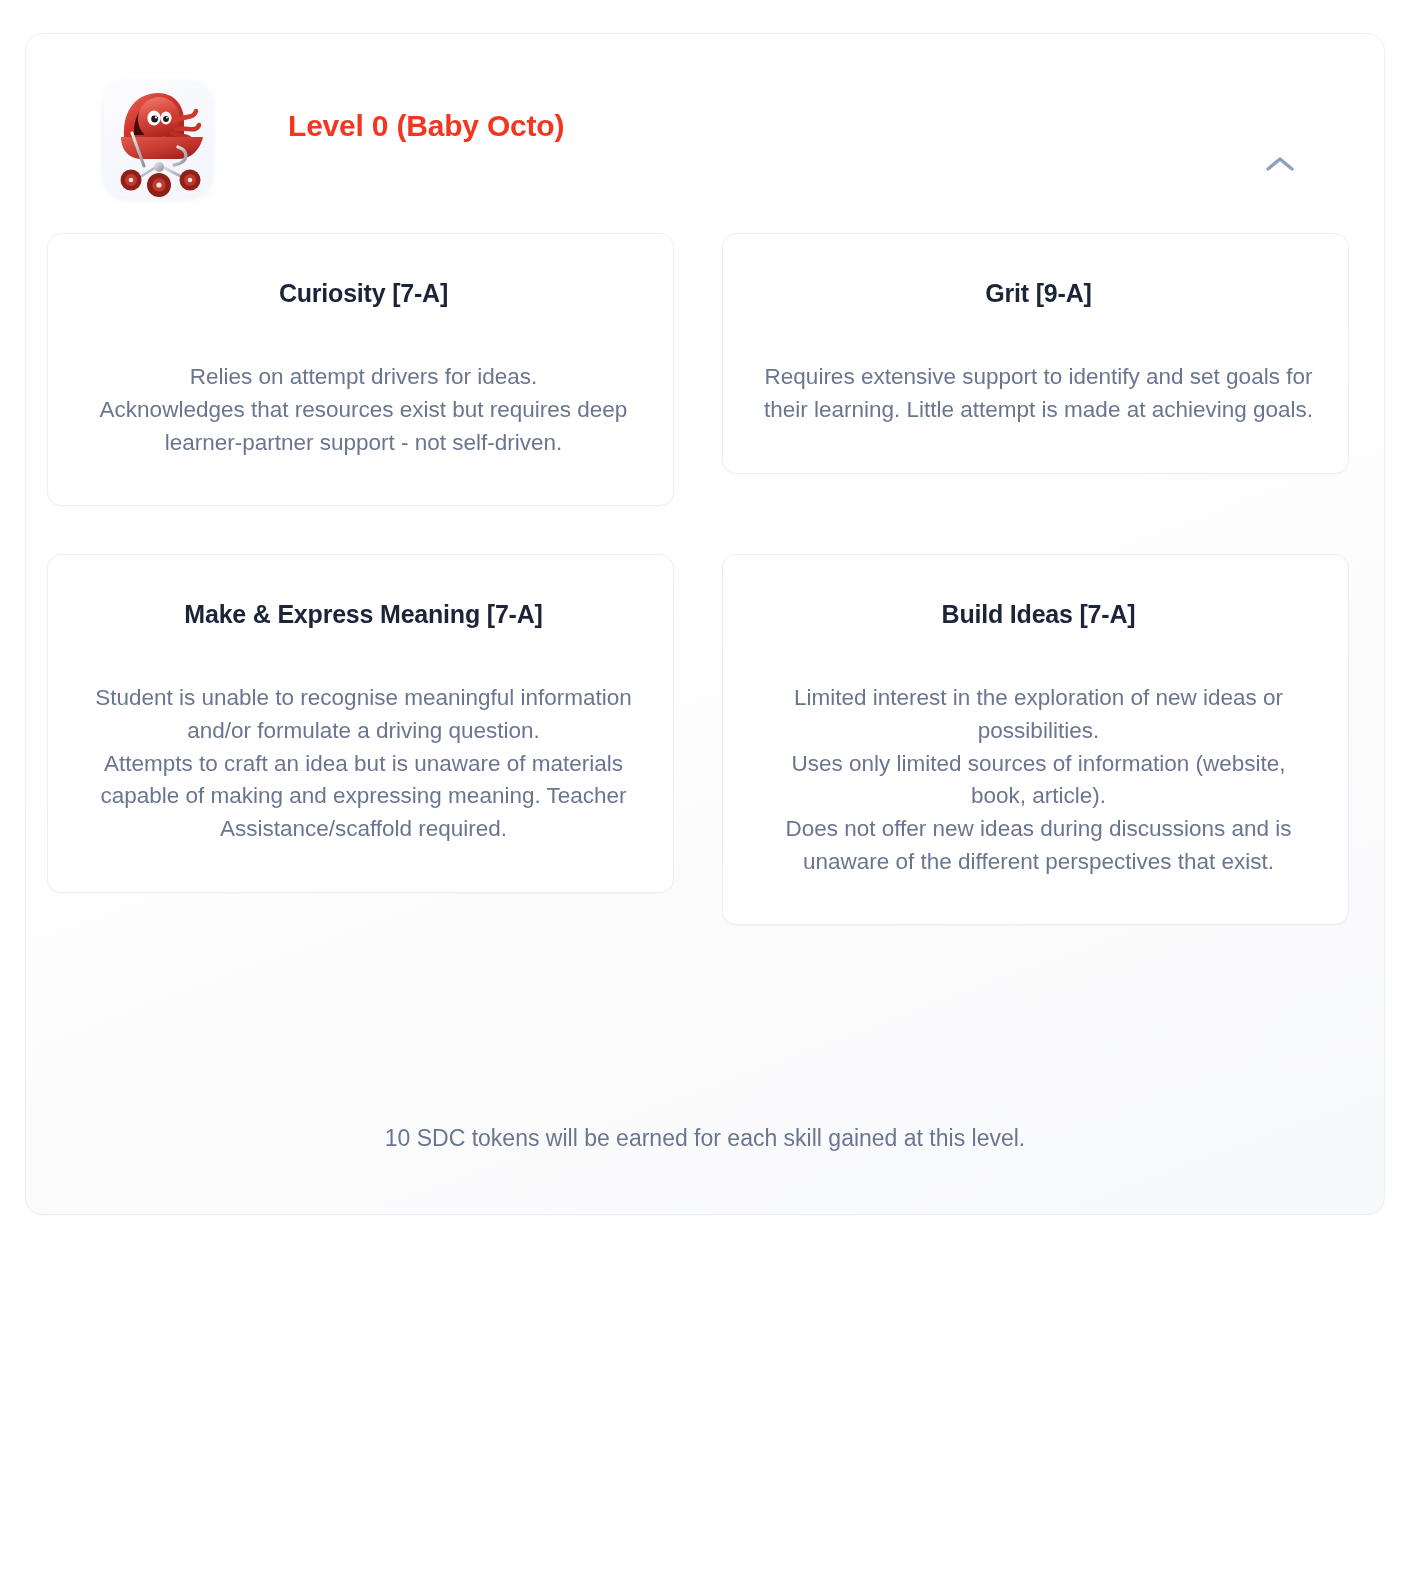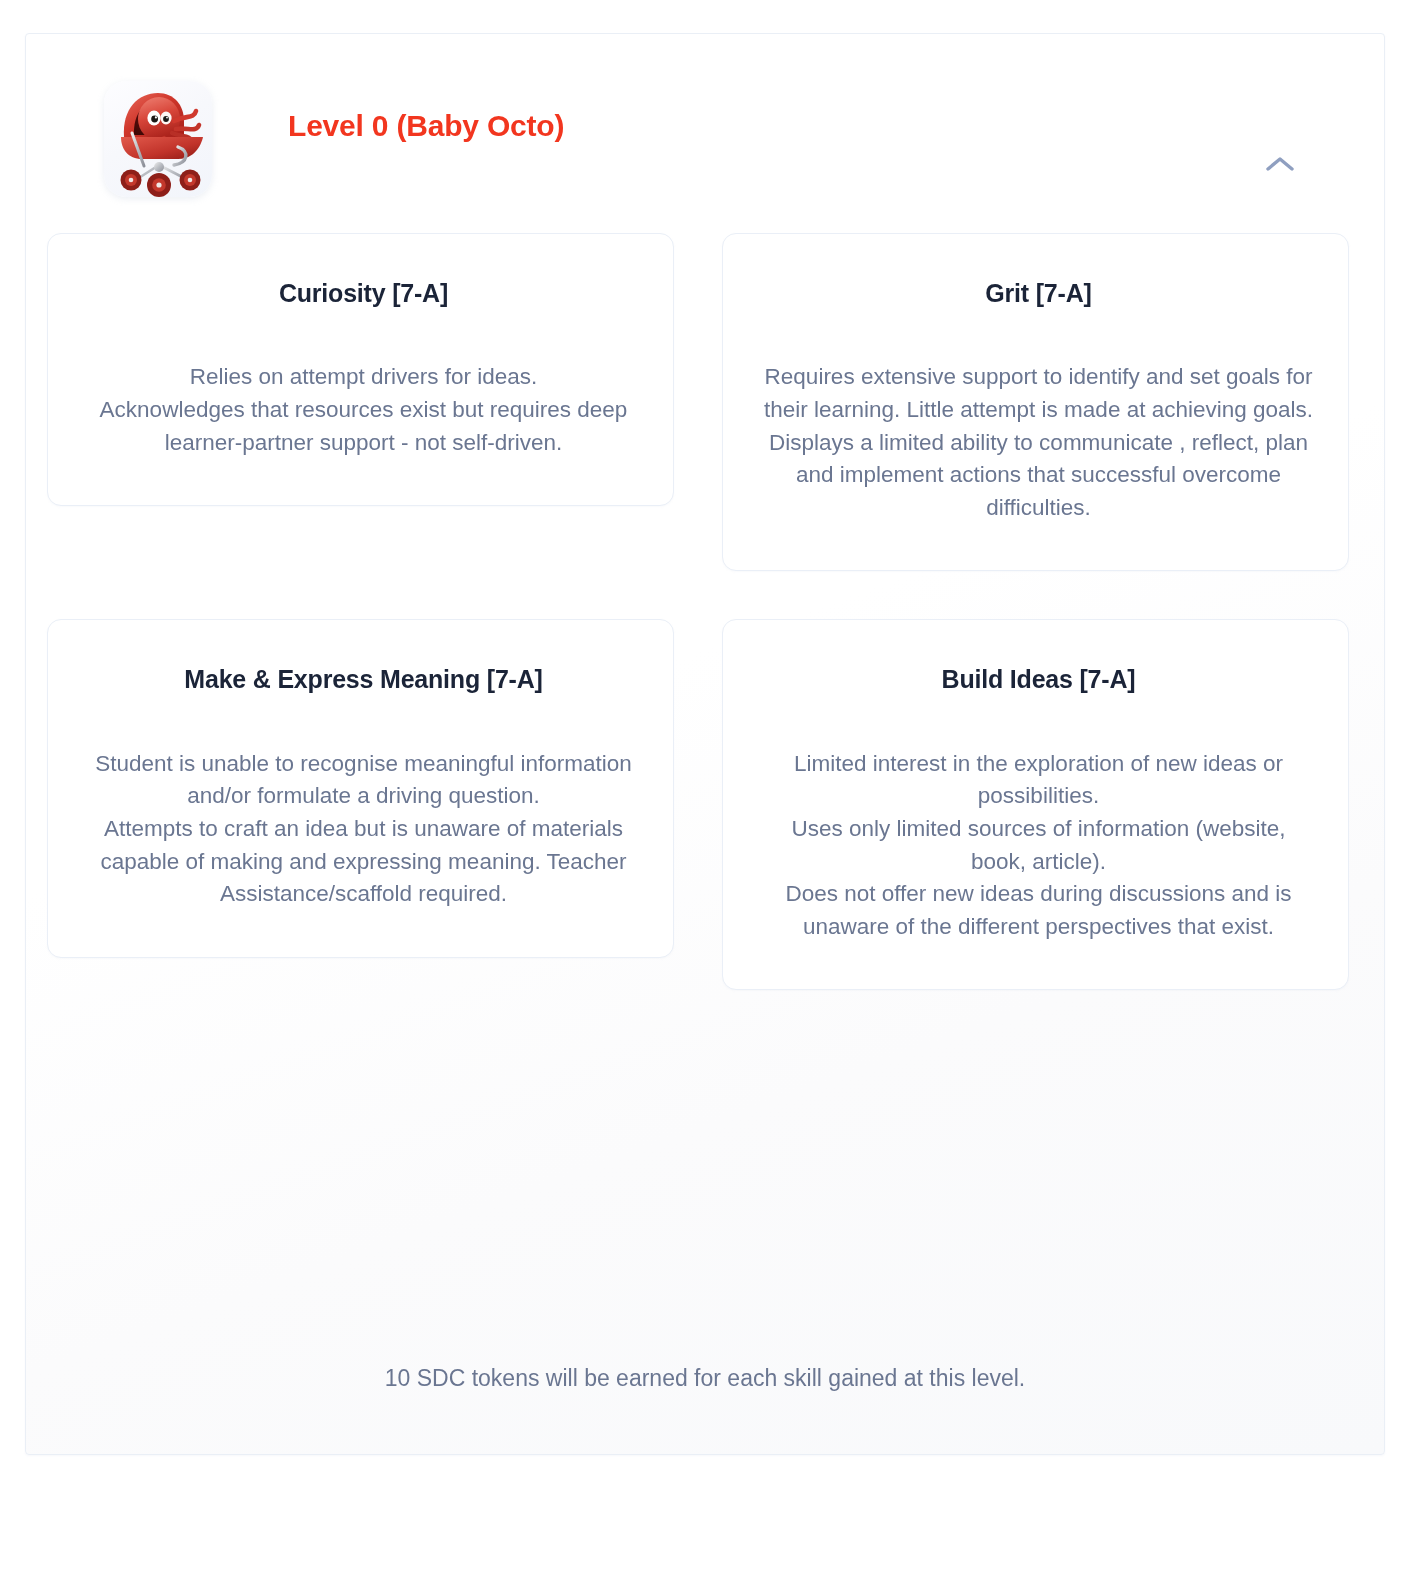--- a/index.html
+++ b/index.html
@@ -13,24 +13,24 @@
     width: 1412px;
     height: 1590px;
     overflow: hidden;
   }
 
   .level-panel {
     position: absolute;
     left: 25px;
     top: 33px;
     width: 1360px;
-    height: 1422px;
+    height: 1182px;
     background: linear-gradient(160deg, #ffffff 0%, #ffffff 45%, #fbfbfc 70%, #f8f9fb 100%);
     border: 1px solid #eaeff6;
-    border-radius: 4px;
+    border-radius: 18px;
     box-shadow: 0 1px 2px rgba(190, 200, 220, 0.12);
   }
 
   
   .level-header {
     position: absolute;
     left: 0;
     top: 0;
     width: 100%;
     height: 196px;
@@ -208,23 +208,22 @@
 
   <div class="skill-grid">
 
     <div class="skill-card">
       <div class="skill-title">Curiosity [7-A]</div>
       <p class="skill-para">Relies on attempt drivers for ideas.</p>
       <p class="skill-para">Acknowledges that resources exist but requires deep learner-partner support - not self-driven.</p>
     </div>
 
     <div class="skill-card">
-      <div class="skill-title">Grit [7-A]</div>
+      <div class="skill-title">Grit [9-A]</div>
       <p class="skill-para">Requires extensive support to identify and set goals for their learning. Little attempt is made at achieving goals.</p>
-      <p class="skill-para">Displays a limited ability to communicate , reflect, plan and implement actions that successful overcome difficulties.</p>
     </div>
 
     <div class="skill-card">
       <div class="skill-title">Make &amp; Express Meaning [7-A]</div>
       <p class="skill-para">Student is unable to recognise meaningful information and/or formulate a driving question.</p>
       <p class="skill-para">Attempts to craft an idea but is unaware of materials capable of making and expressing meaning. Teacher Assistance/scaffold required.</p>
     </div>
 
     <div class="skill-card">
       <div class="skill-title">Build Ideas [7-A]</div>

